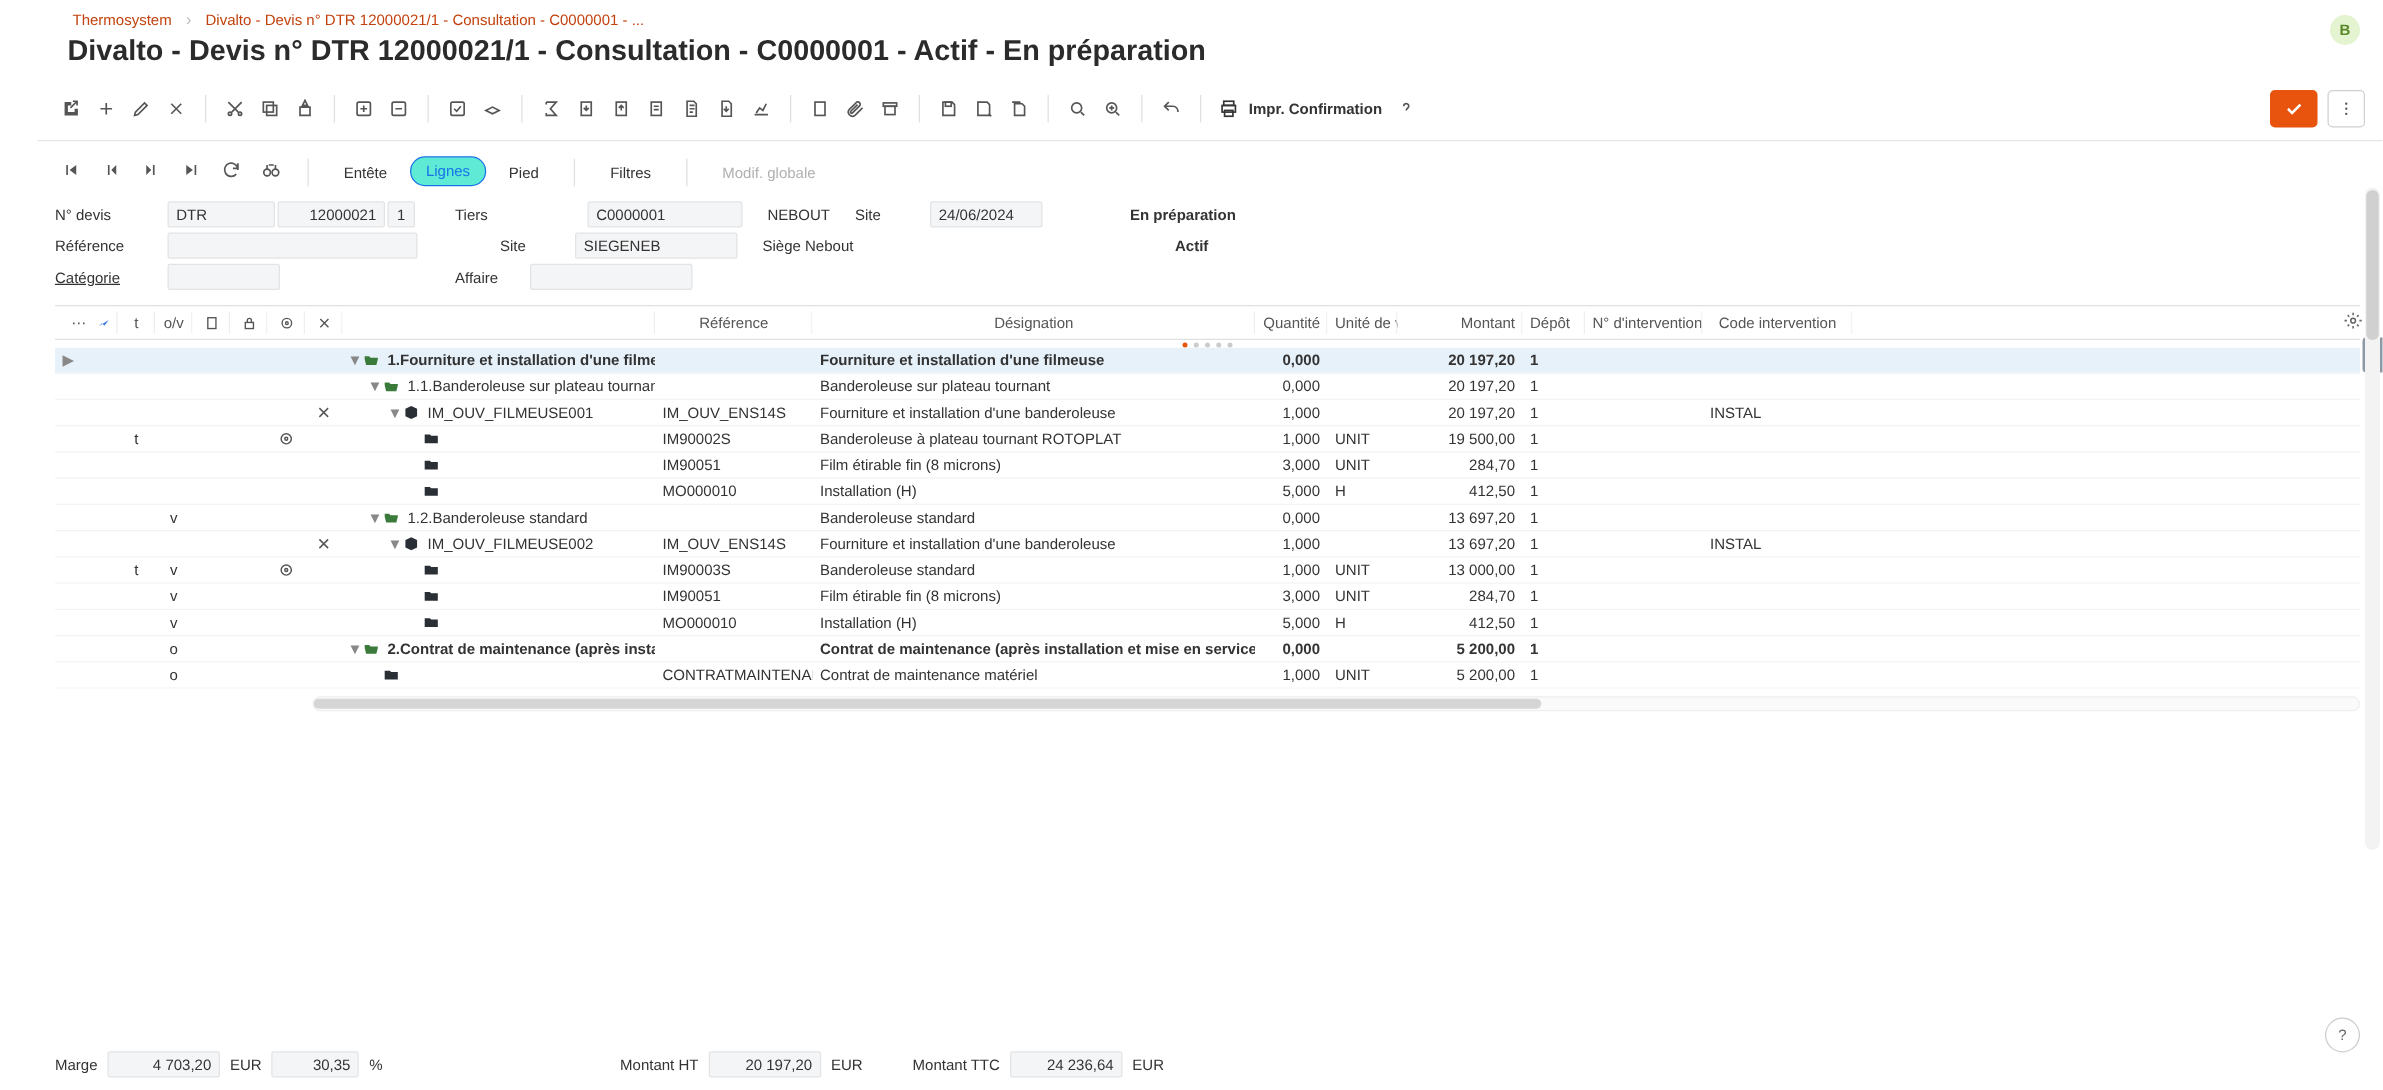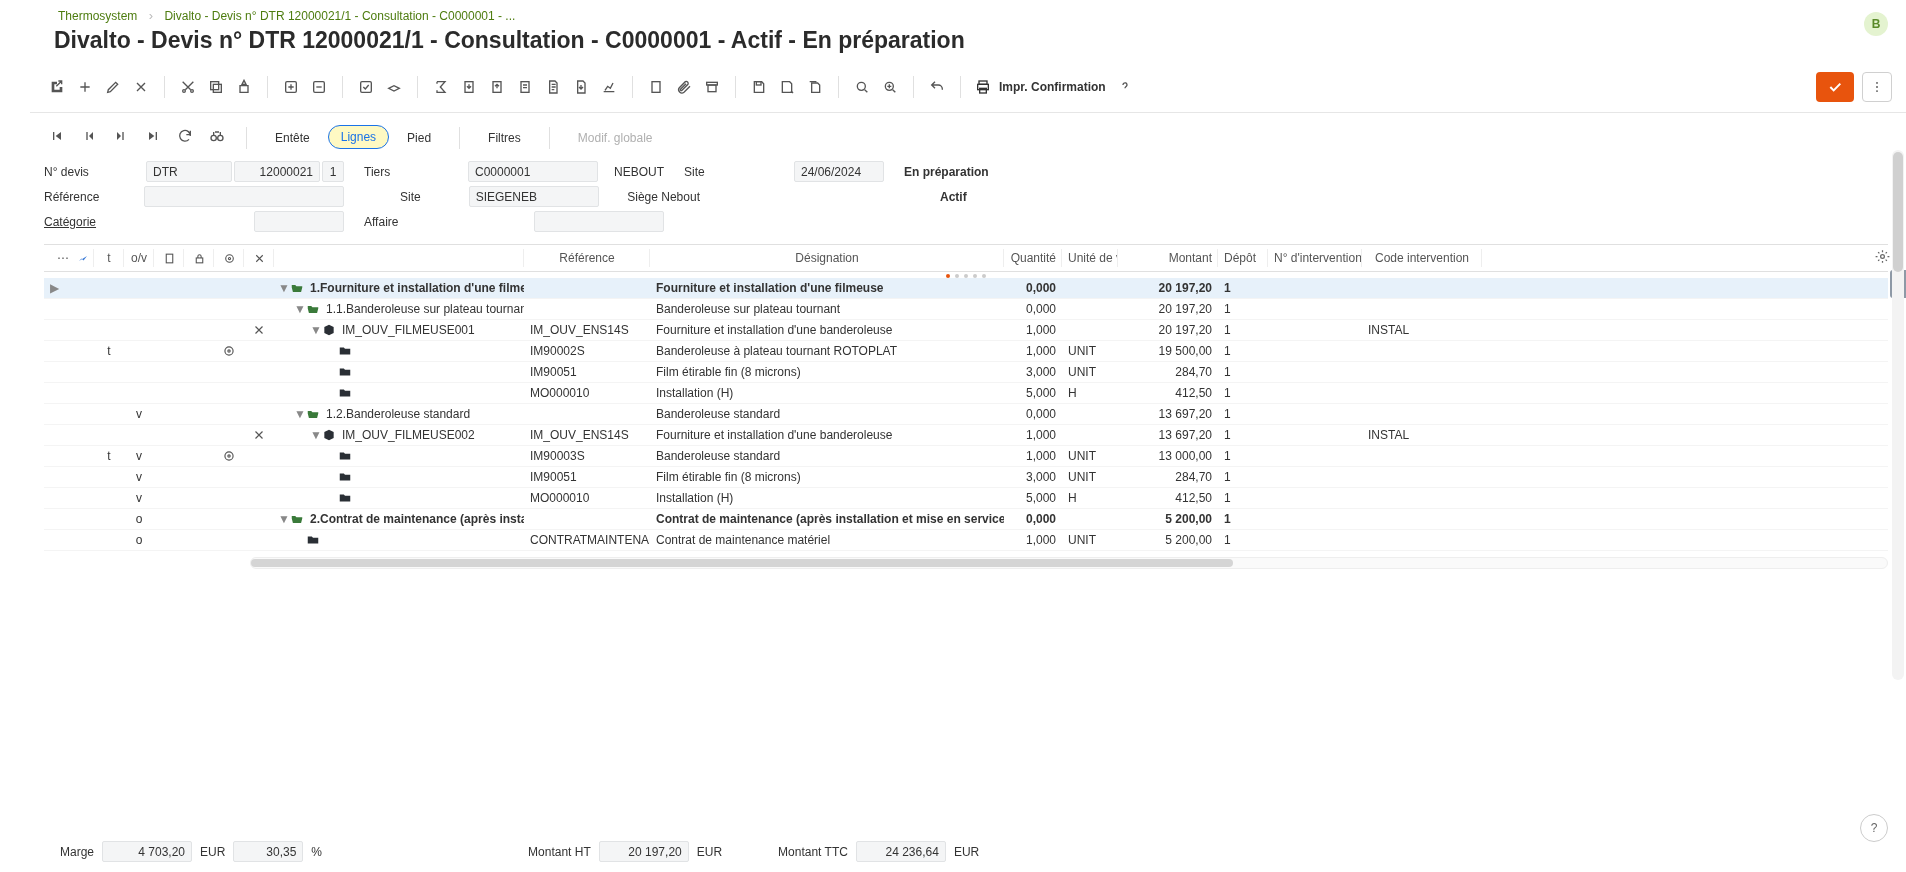--- a/index.html
+++ b/index.html
@@ -8,21 +8,21 @@
     font-family: -apple-system, BlinkMacSystemFont, "Segoe UI", Arial, sans-serif;
     font-size: 12px;
     color: #333;
     background: #fff;
     overflow: hidden;
   }
   .app { width: 1906px; height: 872px; position: relative; padding-left: 30px; }
 
   
   .breadcrumb { padding: 8px 20px 4px 28px; font-size: 12px; color: #555; }
-  .breadcrumb .bc-item { color: #4d7c0f; }
+  .breadcrumb .bc-item { color: #c2410c; }
   .breadcrumb .sep { color: #bbb; margin: 0 8px; font-size: 13px; }
 
   
   .page-title { padding: 0 0 14px 24px; font-size: 23px; font-weight: 600; color: #2b2b2b; }
 
   
   .toolbar {
     display: flex; align-items: center;
     padding: 4px 14px 10px 14px;
     border-bottom: 1px solid #e6e6e6;
@@ -46,25 +46,25 @@
   }
 
   
   .navrow {
     display:flex; align-items:flex-end; padding: 10px 14px 12px 14px; gap: 6px;
   }
   .nav-btn { width: 26px; height: 26px; display:flex; align-items:center; justify-content:center; color:#555; border-radius:3px; cursor:pointer; }
   .nav-btn svg { width:16px; height:16px; }
   .nav-sep { width:1px; height:22px; background:#e0e0e0; margin: 0 10px; }
   .tab { padding: 4px 12px; color:#333; cursor:pointer; border-radius: 14px; }
-  .tab.active { color:#1a73e8; border:1px solid #1a73e8; background:#fef9c3; }
+  .tab.active { color:#1a73e8; border:1px solid #1a73e8; background:#5eead4; }
   .tab.disabled { color:#b0b0b0; }
   .inp { background:#f4f5f6; border:1px solid #e1e3e5; border-radius:2px; height:21px; padding:0 6px; display:flex; align-items:center; }
   .hdr-status { color:#333; font-weight:600; }
-  .fld { display:flex; align-items:center; gap:9px;justify-content:space-between; }
+  .fld { display:flex; align-items:center; gap:20px; }
   .devis-splits { display:flex; gap:2px; }
   .devis-splits .inp:nth-child(1){width:86px;} .devis-splits .inp:nth-child(2){width:86px; justify-content:flex-end;} .devis-splits .inp:nth-child(3){width:22px; justify-content:center;}
 
   
   .grid-wrap { margin: 4px 18px 0 14px; position:relative; }
   .grid-head, .grid-row { display:grid; grid-template-columns: 50px 30px 30px 30px 30px 30px 30px 250px 126px 354px 58px 56px 100px 50px 94px 120px; font-size:12px; }
   .grid-head { border-top:1px solid #e0e0e0; border-bottom:1px solid #e0e0e0; height:28px; align-items:center; color:#555; }
   .grid-head .gh { padding:0 6px; white-space:nowrap; overflow:hidden; text-overflow:ellipsis; position:relative; height:100%; display:flex; align-items:center;}
   .grid-head .gh.center { justify-content:center; }
   .grid-head .gh.right { justify-content:flex-end; }
@@ -87,21 +87,21 @@
   .dots-row { display:flex; gap:5px; justify-content:center; padding-top:2px;}
   .dot{width:4px;height:4px;border-radius:50%;}
   .dot.o{background:#e8540d;} .dot.g{background:#ccc;}
 
   
   .hscroll { margin: 6px 18px 0 220px; height:12px; background:#fafafa; border:1px solid #eee; border-radius:6px; position:relative;}
   .hscroll .thumb{position:absolute;left:0;top:1px;bottom:1px;width:60%;background:#d5d5d5;border-radius:6px;}
 
   
   .footer { position:absolute; bottom:0; left:30px; right:0; padding:8px 18px 10px 14px; display:flex; align-items:center; gap:10px; font-size:12px;}
-  .footer .fldf { display:flex; align-items:center; gap:8px;margin-left:16px; }
+  .footer .fldf { display:flex; align-items:center; gap:8px; }
   .footer .inp { width:90px; justify-content:flex-end; }
   .help-fab { position:absolute; right:18px; bottom:30px; width:28px;height:28px;border-radius:50%;border:1px solid #ccc;display:flex;align-items:center;justify-content:center;color:#666;background:#fff;}
   .badge-b { position:absolute; right:18px; top:12px; width:24px;height:24px;border-radius:50%;background:#e4f3d0; color:#5a8a2a;display:flex;align-items:center;justify-content:center;font-weight:600;}
   .right-handle{position:absolute; right:0; top:270px; width:16px;height:28px;background:#8e99a6;border-radius:3px 0 0 3px;display:flex;align-items:center;justify-content:center;color:#fff;}
   .right-scroll{position:absolute; right:2px; top:150px; width:12px; height:530px; background:#f3f3f3; border-radius:6px;}
   .right-scroll .th{position:absolute;left:1px;right:1px;top:2px;height:120px;background:#d0d0d0;border-radius:6px;}
   .left-strip{position:absolute;left:0;top:0;bottom:0;width:18px;}
 </style>
 </head>
 <body>

